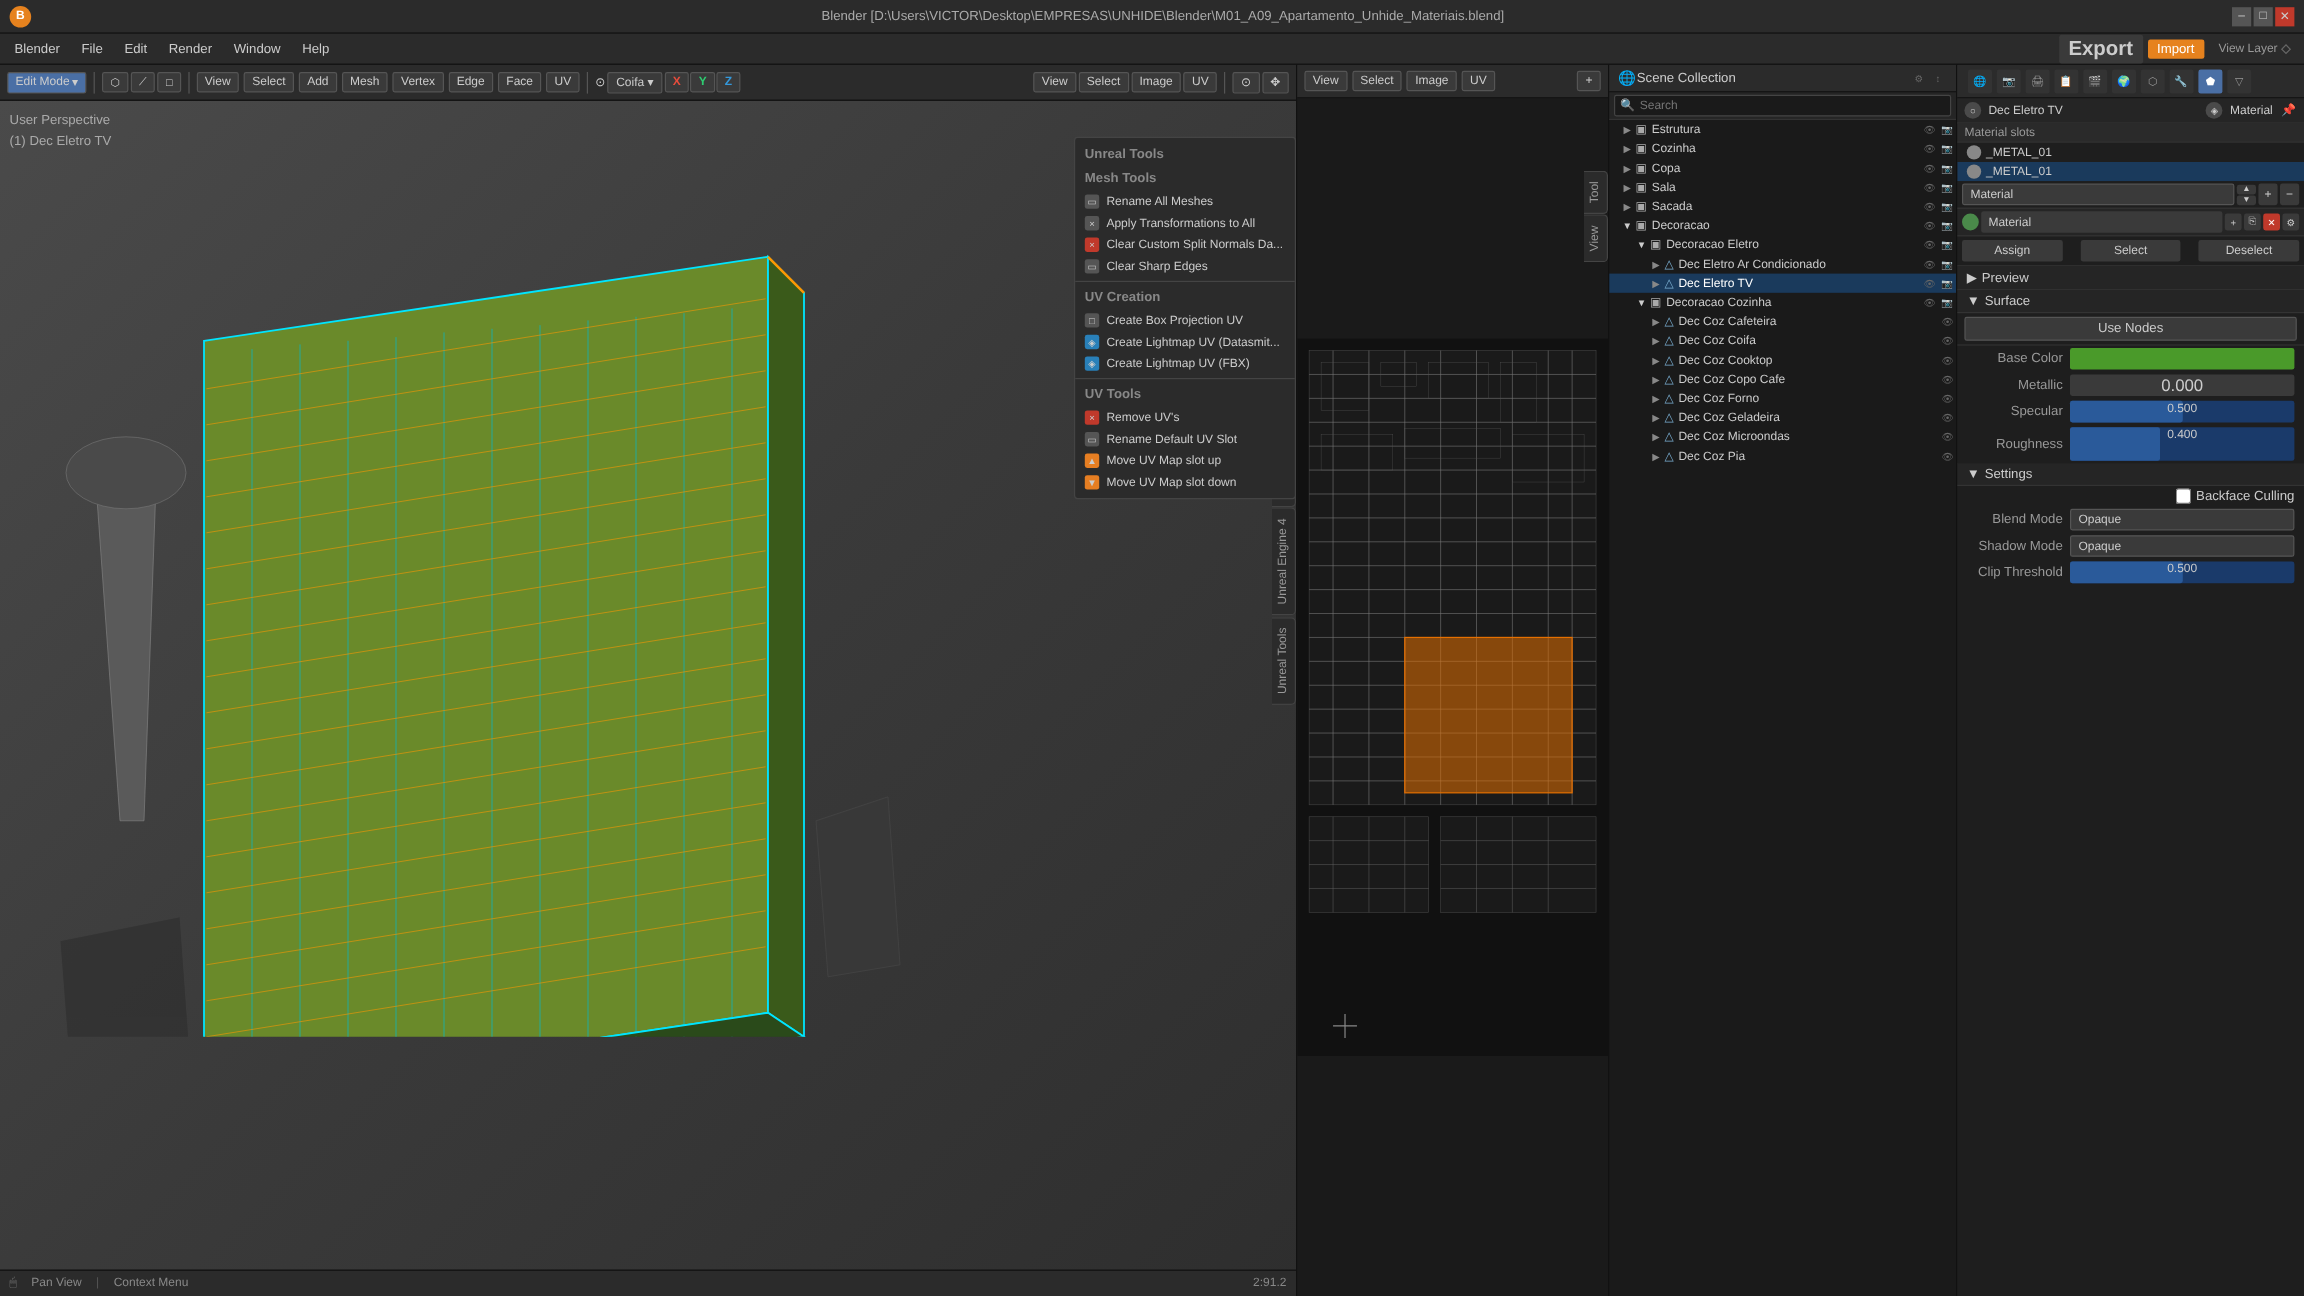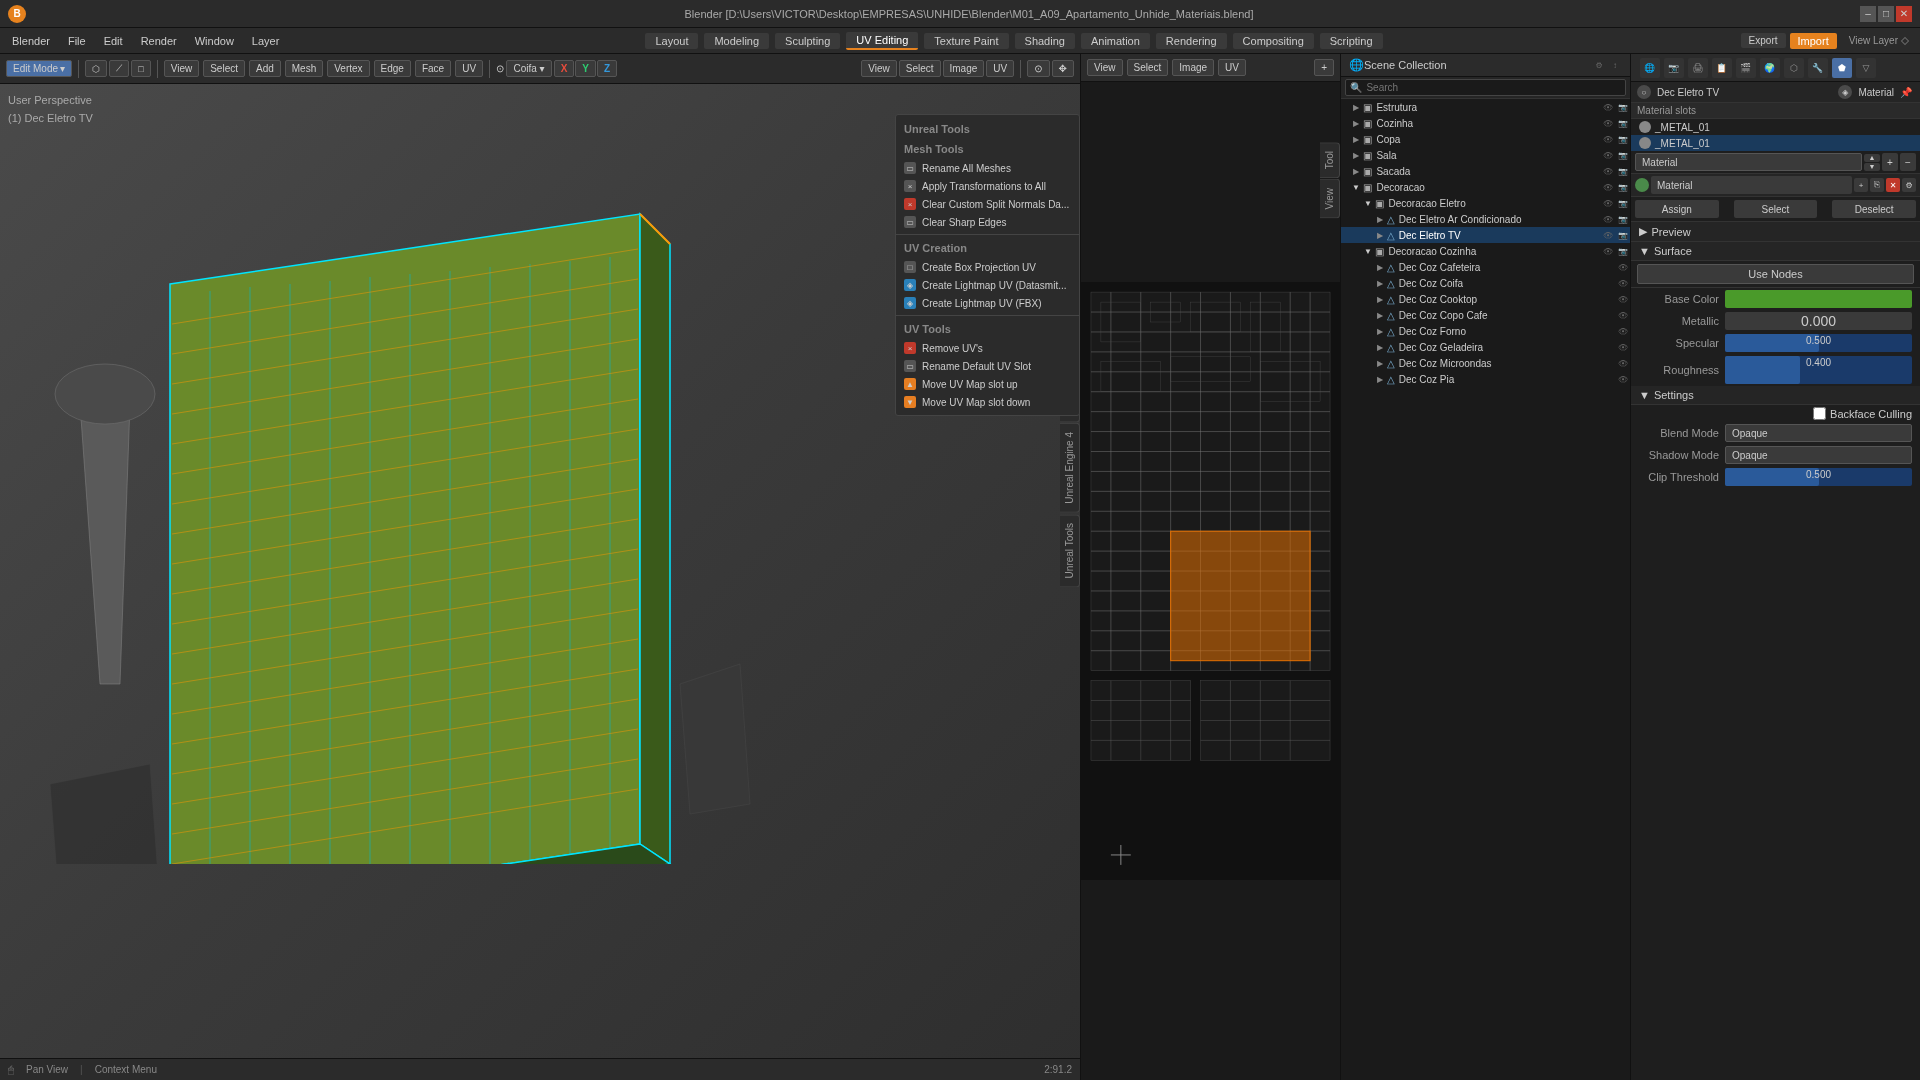--- a/index.html
+++ b/index.html
@@ -339,37 +339,25 @@
       <button class="win-btn" style="background:#c0392b;">✕</button>
     </div>
   </div>
 
   <div id="menu-bar">
     <div class="menu-item">Blender</div>
     <div class="menu-item">File</div>
     <div class="menu-item">Edit</div>
     <div class="menu-item">Render</div>
     <div class="menu-item">Window</div>
-    <div class="menu-item">Layer</div>
+    <div class="menu-item">Help</div>
     <div style="flex:1;"></div>
-    <div style="display:flex;align-items:center;gap:6px;">
-      <div style="background:#3a3a3a;padding:2px 10px;border-radius:2px;font-size:11px;color:#ccc;">Layout</div>
-      <div style="background:#3a3a3a;padding:2px 10px;border-radius:2px;font-size:11px;color:#ccc;">Modeling</div>
-      <div style="background:#3a3a3a;padding:2px 10px;border-radius:2px;font-size:11px;color:#ccc;">Sculpting</div>
-      <div style="background:#3a3a3a;padding:2px 10px;border-radius:2px;font-size:11px;color:#fff;border-bottom:2px solid #e6821e;">UV Editing</div>
-      <div style="background:#3a3a3a;padding:2px 10px;border-radius:2px;font-size:11px;color:#ccc;">Texture Paint</div>
-      <div style="background:#3a3a3a;padding:2px 10px;border-radius:2px;font-size:11px;color:#ccc;">Shading</div>
-      <div style="background:#3a3a3a;padding:2px 10px;border-radius:2px;font-size:11px;color:#ccc;">Animation</div>
-      <div style="background:#3a3a3a;padding:2px 10px;border-radius:2px;font-size:11px;color:#ccc;">Rendering</div>
-      <div style="background:#3a3a3a;padding:2px 10px;border-radius:2px;font-size:11px;color:#ccc;">Compositing</div>
-      <div style="background:#3a3a3a;padding:2px 10px;border-radius:2px;font-size:11px;color:#ccc;">Scripting</div>
-    </div>
     <div style="flex:1;"></div>
     <div style="display:flex;align-items:center;gap:4px;padding-right:8px;">
-      <div style="background:#3a3a3a;padding:2px 8px;border-radius:2px;font-size:10px;color:#ccc;">Export</div>
+      <div style="background:#3a3a3a;padding:2px 8px;border-radius:2px;font-size:17px;color:#ccc;font-weight:bold;">Export</div>
       <div style="background:#e6821e;padding:2px 8px;border-radius:2px;font-size:11px;color:#fff;">Import</div>
       <div style="color:#999;font-size:10px;padding-left:8px;">View Layer</div>
       <div style="width:6px;height:6px;border:1px solid #666;transform:rotate(45deg);"></div>
     </div>
   </div>
 
   <div id="content-area">
 
     <div id="viewport-wrapper">
       <div id="viewports-row">

